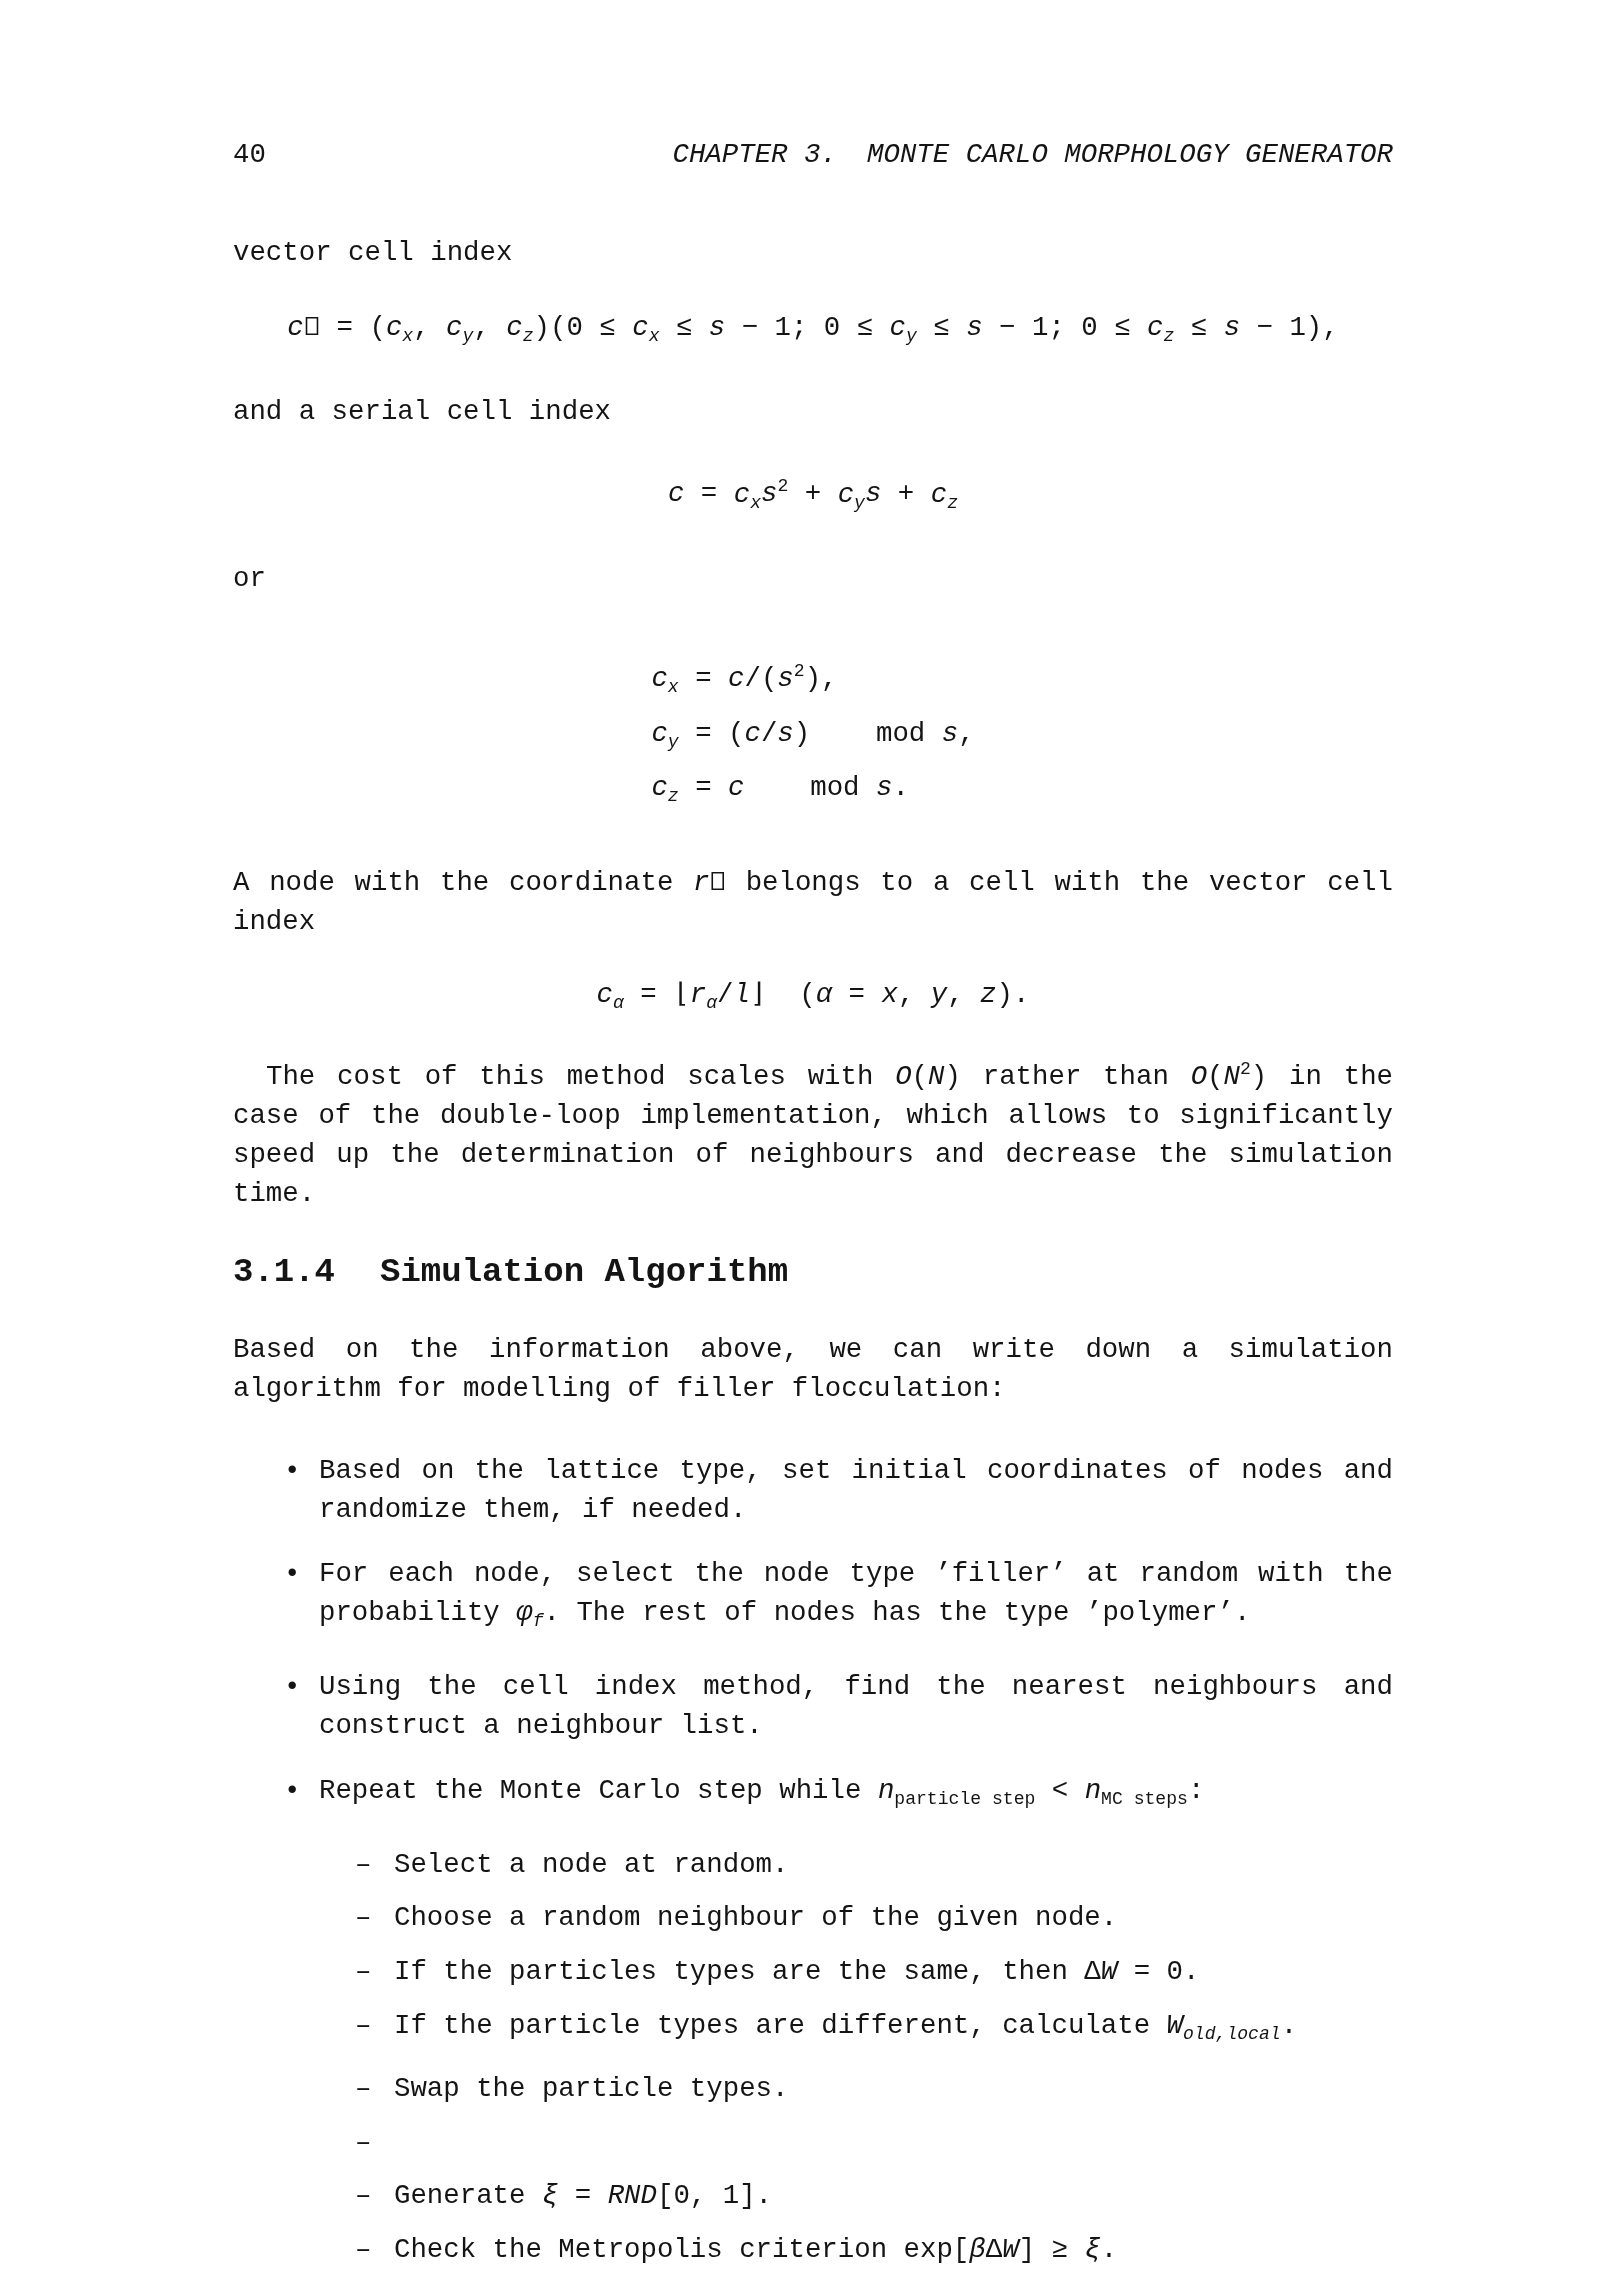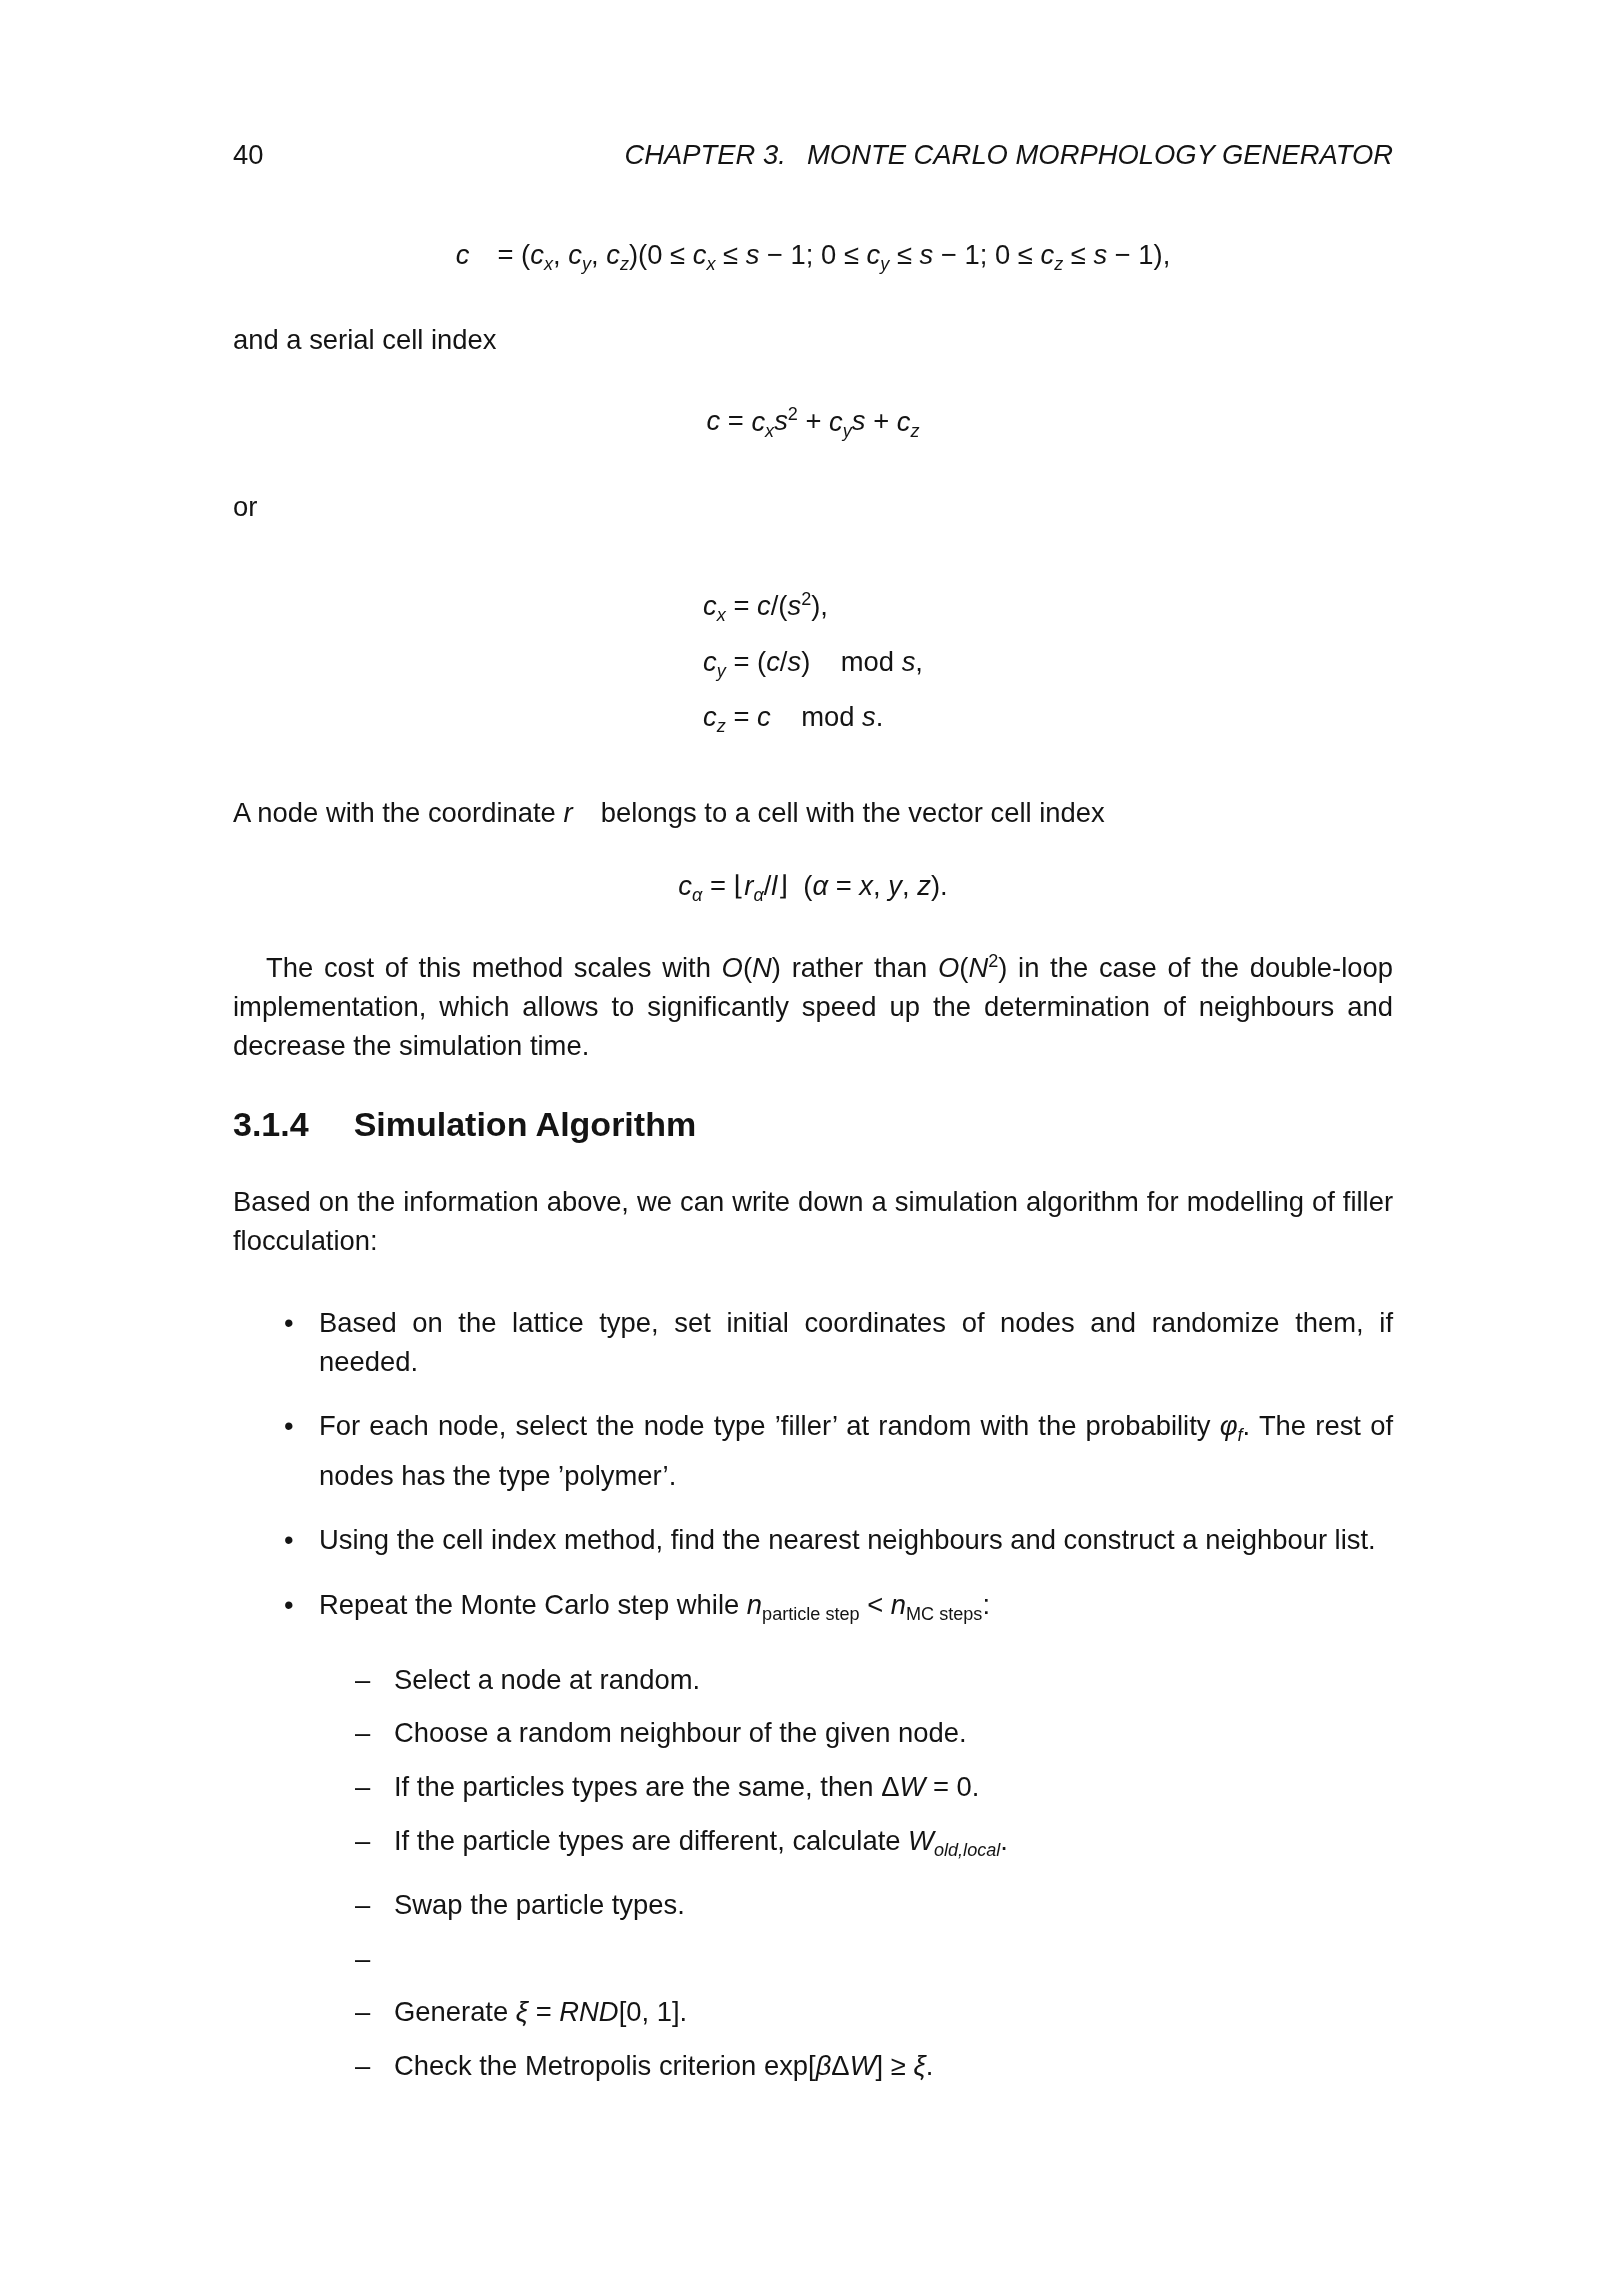--- a/index.html
+++ b/index.html
@@ -3,21 +3,21 @@
 <meta charset="utf-8">
 <style>
   * { margin: 0; padding: 0; box-sizing: border-box; }
   html, body { background: #ffffff; }
   .page {
     position: relative;
     width: 1621px;
     height: 2293px;
     background: #ffffff;
     color: #141414;
-    font-family: Liberation Sans, sans-serif;
+    font-family: Liberation Mono, monospace;
     font-size: 27.4px;
     overflow: hidden;
   }
   .content {
     position: absolute;
     left: 233px;
     top: 139px;
     width: 1160px;
   }
   .running-head {
@@ -74,20 +74,21 @@
 <body>
 
 <div class="page">
   <div class="content">
 
     <div class="running-head">
       <span>40</span>
       <span class="chapter">CHAPTER 3.  MONTE CARLO MORPHOLOGY GENERATOR</span>
     </div>
 
+    <p class="body noindent">vector cell index</p>
 
     <div class="equation"><i>c⃗</i> = (<i>c<sub>x</sub></i>, <i>c<sub>y</sub></i>, <i>c<sub>z</sub></i>)(0 ≤ <i>c<sub>x</sub></i> ≤ <i>s</i> − 1; 0 ≤ <i>c<sub>y</sub></i> ≤ <i>s</i> − 1; 0 ≤ <i>c<sub>z</sub></i> ≤ <i>s</i> − 1),</div>
 
     <p class="body noindent">and a serial cell index</p>
 
     <div class="equation"><i>c</i> = <i>c<sub>x</sub></i><i>s</i><sup>2</sup> + <i>c<sub>y</sub></i><i>s</i> + <i>c<sub>z</sub></i></div>
 
     <p class="body noindent">or</p>
 
     <div class="equation" style="margin:51px 0 43px 0;">

